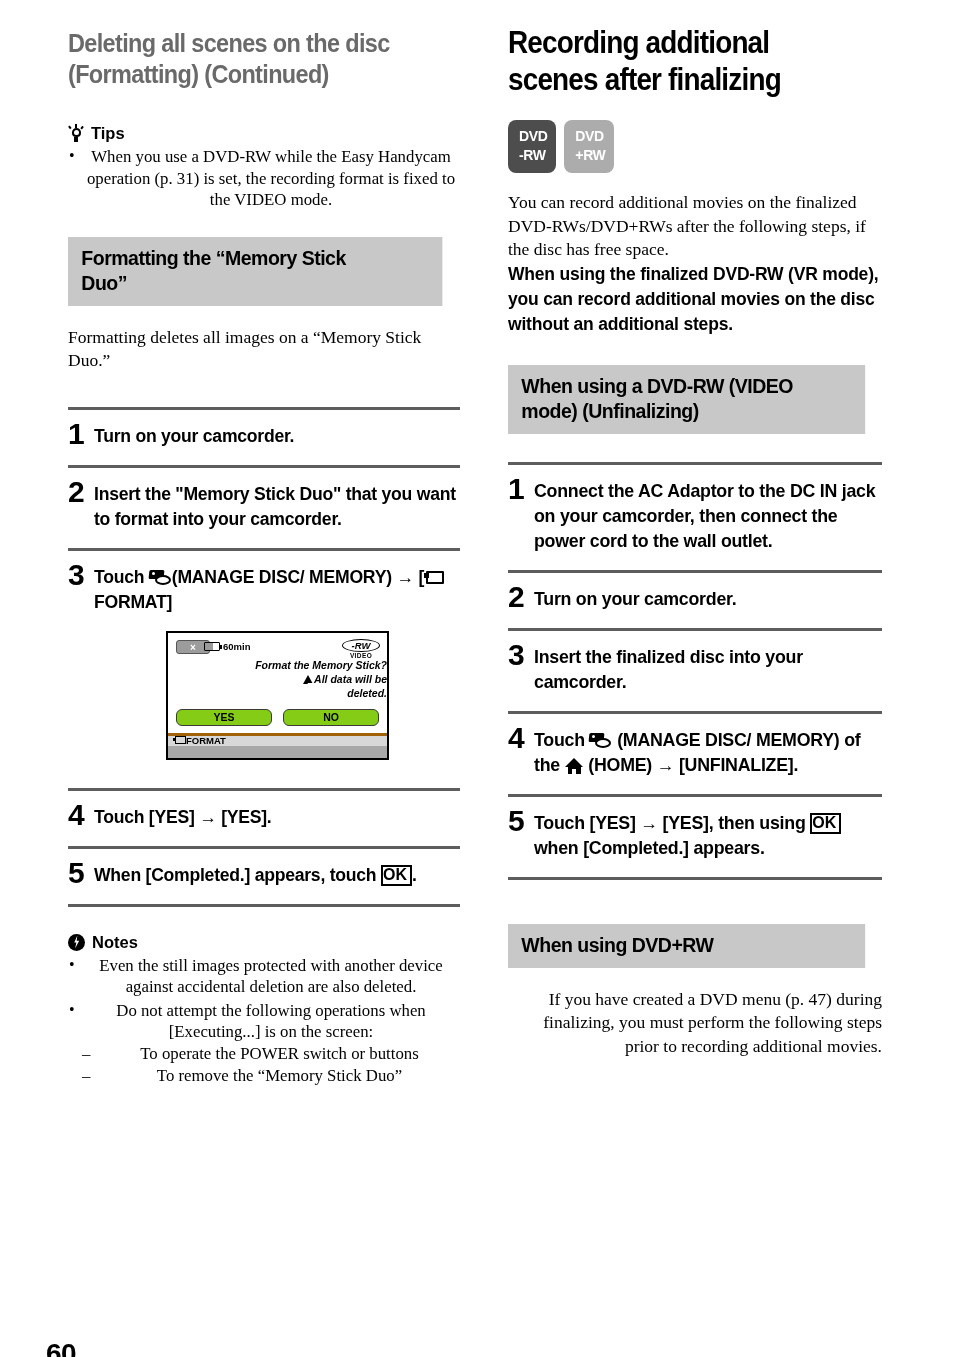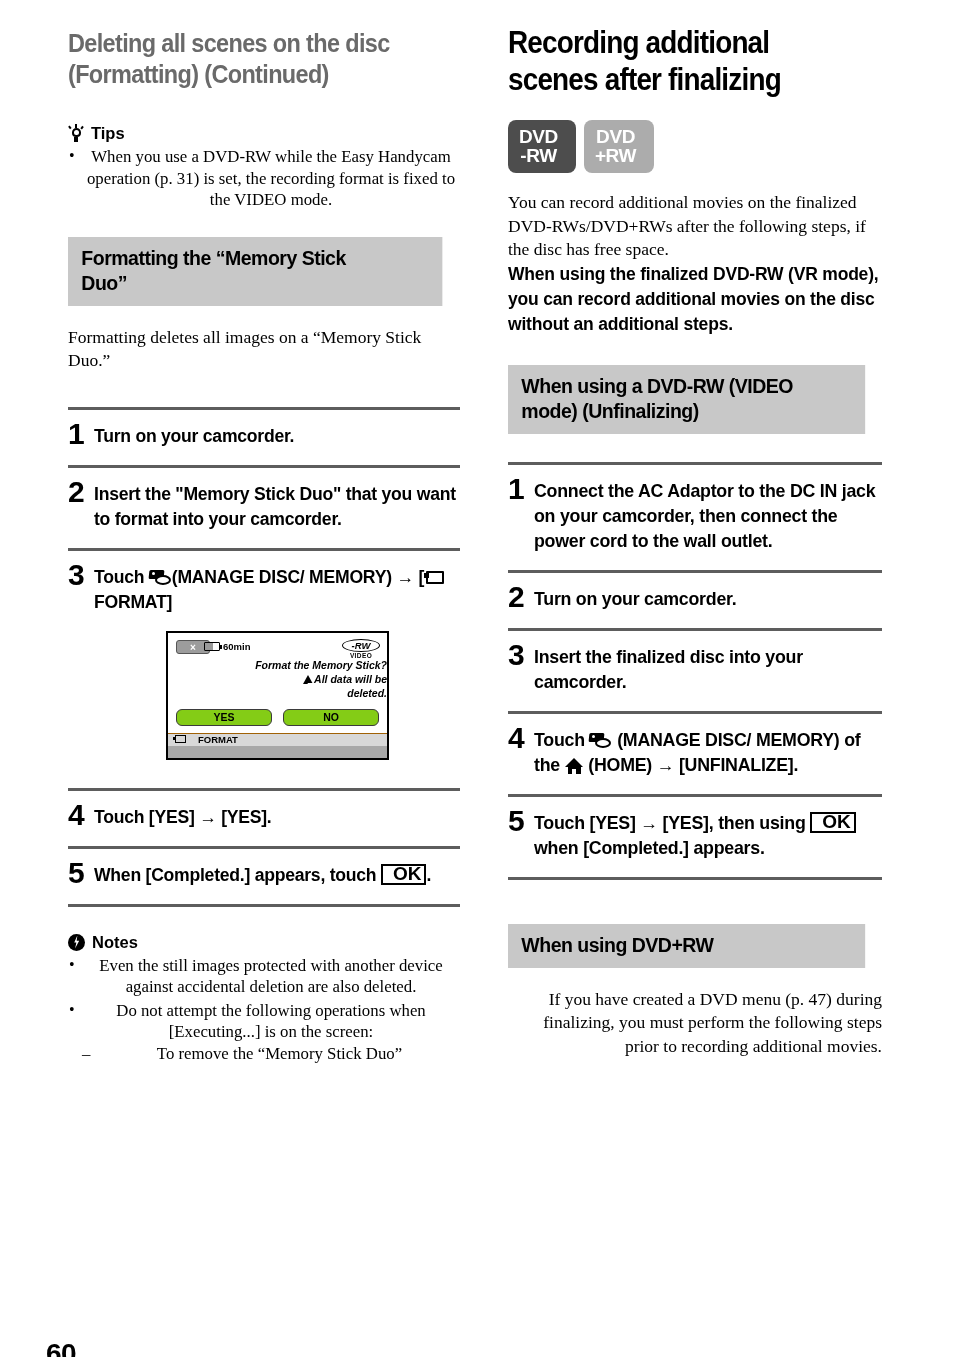--- a/index.html
+++ b/index.html
@@ -245,23 +245,23 @@
     left: 7.5px; top: 11px;
     width: 4px; height: 5px;
     background: #fff;
   }
   
   .ic-ok {
     display: inline-block;
     border: 2px solid #000;
     font-family: "Liberation Sans", sans-serif;
     font-weight: bold;
-    font-size: 19px;
+    font-size: 16px;
     line-height: 14px;
-    padding: 1px 3px 2px 10px;
+    padding: 1px 3px 2px 0;
     letter-spacing: 0px;
     vertical-align: 1px;
   }
   .arrow { font-family: "Liberation Sans", sans-serif; }
 
   
   .ic-bulb { width: 16px; height: 19px; display:inline-block; position:relative; }
   .ic-bulb .b-glass {
     position: absolute; left: 3.5px; top: 4px;
     width: 9px; height: 9px;
@@ -290,26 +290,26 @@
     width: 7px; height: 13px;
     background:#fff;
     clip-path: polygon(62% 0, 18% 54%, 48% 54%, 30% 100%, 88% 40%, 52% 40%);
   }
 
   
   .badges { display: flex; gap: 8px; margin: 0 0 18px 0; }
   .badge {
     font-family: "Liberation Sans", sans-serif;
     font-weight: bold;
-    font-size: 19px;
+    font-size: 14px;
     line-height: 19px;
     color: #ffffff;
     border-radius: 8px;
-    padding: 7px 18px 8px 11px;
-    text-align: center;
+    padding: 7px 9px 8px 11px;
+    text-align: left;
     letter-spacing: -0.4px;
   }
   .badge .l1 { display: block; }
   .badge .l2 { display: block; }
   .badge-dark { background: #4d4d4d; }
   .badge-light { background: #acacac; }
 
   
   .lcd {
     position: relative;
@@ -426,24 +426,24 @@
     font-weight: bold;
     line-height: 15px;
     text-align: center;
     box-sizing: border-box;
   }
   .lcd-bar {
     position: absolute;
     left: 0; right: 0; top: 100px;
     height: 13px;
     background: #d8d8d8;
-    border-top: 1px solid #a16207;
+    border-top: 3px solid #a16207;
     display: flex;
     align-items: center;
-    gap: 12px;
+    gap: 0;
     padding-left: 5px;
     font-size: 9.5px;
     font-weight: bold;
     box-sizing: border-box;
   }
   .bar-ms {
     width: 13px; height: 9px;
     position: relative;
   }
   .bar-ms .bm-b {
@@ -594,20 +594,21 @@
           <span class="n-circ"></span>
             <span class="n-bolt"></span>
         </span>
         <span>Notes</span>
       </div>
       <ul class="callout-list">
         <li>Even the still images protected with another device against accidental deletion are also deleted.</li>
         <li>
           <span>Do not attempt the following operations when [Executing...] is on the screen:</span>
           <ul class="sublist">
+            <li>To operate the POWER switch or buttons</li>
             <li>To remove the “Memory Stick Duo”</li>
           </ul>
         </li>
       </ul>
     </div>
   </div>
 
   <div class="col-right">
 
     <h1 class="section-title">

